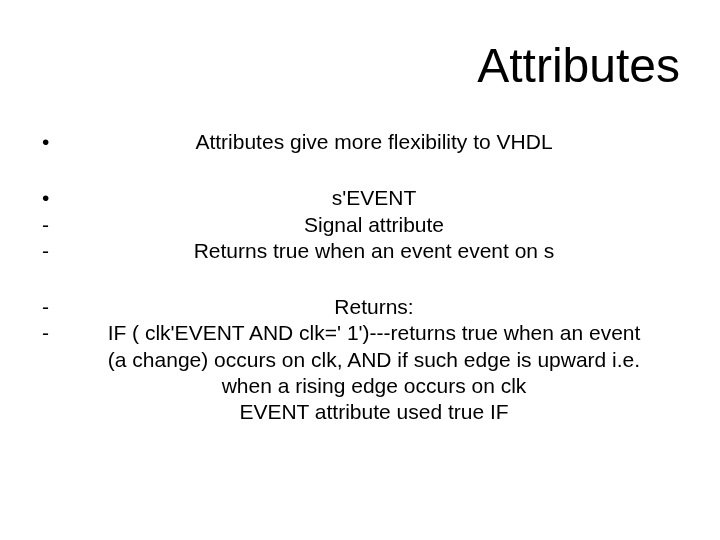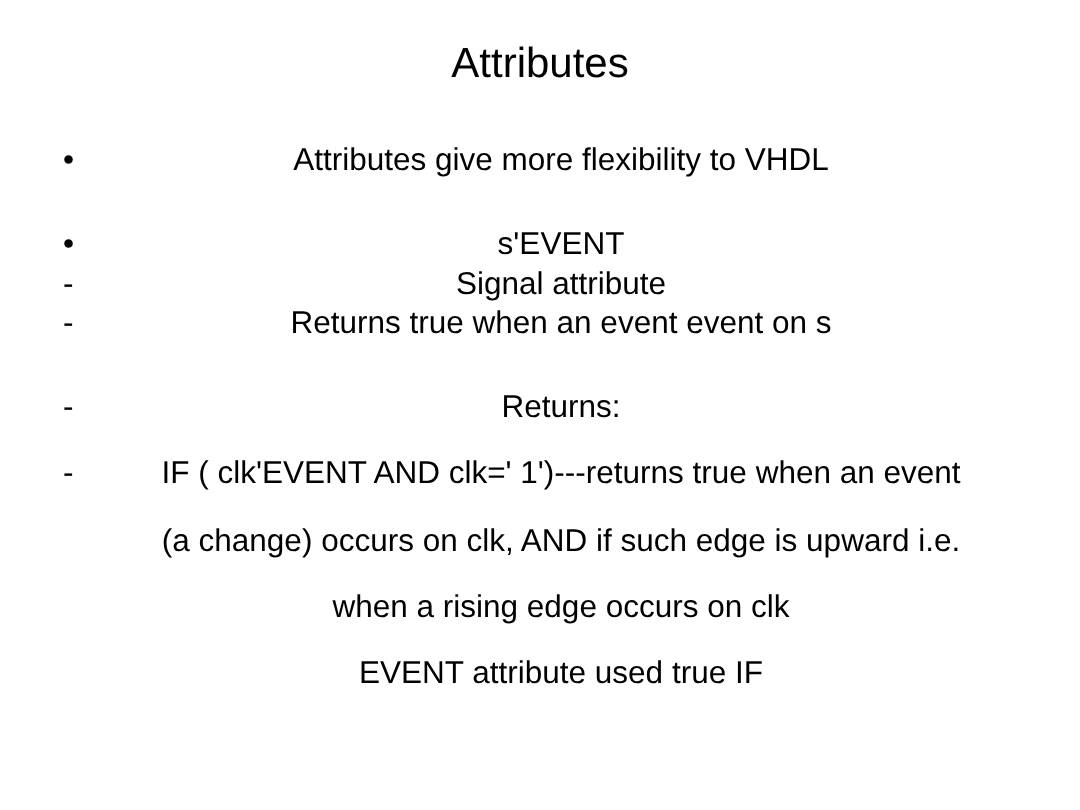--- a/index.html
+++ b/index.html
@@ -12,24 +12,24 @@
     color: #000000;
   }
   .slide {
     width: 720px;
     height: 540px;
     box-sizing: border-box;
     padding: 20px 40px 20px 40px;
     position: relative;
   }
   .title {
-    text-align: center;
-    font-size: 28px;
+    text-align: right;
+    font-size: 48px;
     font-weight: 400;
-    margin-top: 6px;
+    margin-top: 18px;
     margin-bottom: 36px;
   }
   ul.top {
     list-style: none;
     padding: 0;
     margin: 0;
   }
   ul.top > li {
     font-size: 21px;
     line-height: 1.25;
@@ -48,21 +48,20 @@
     position: absolute;
     left: 2px;
     top: 0;
   }
   .group {
     margin-bottom: 30px;
     text-align: center;
   }
   .subindent {
     display: block;
-    margin-top: 18px;
   }
 </style>
 </head>
 <body>
 
 <div class="slide">
   <div class="title">Attributes</div>
 
   <div class="group">
     <ul class="top">

